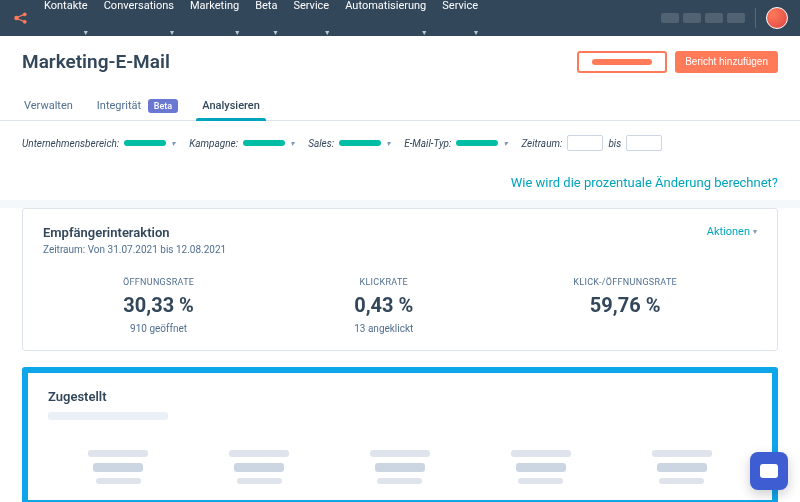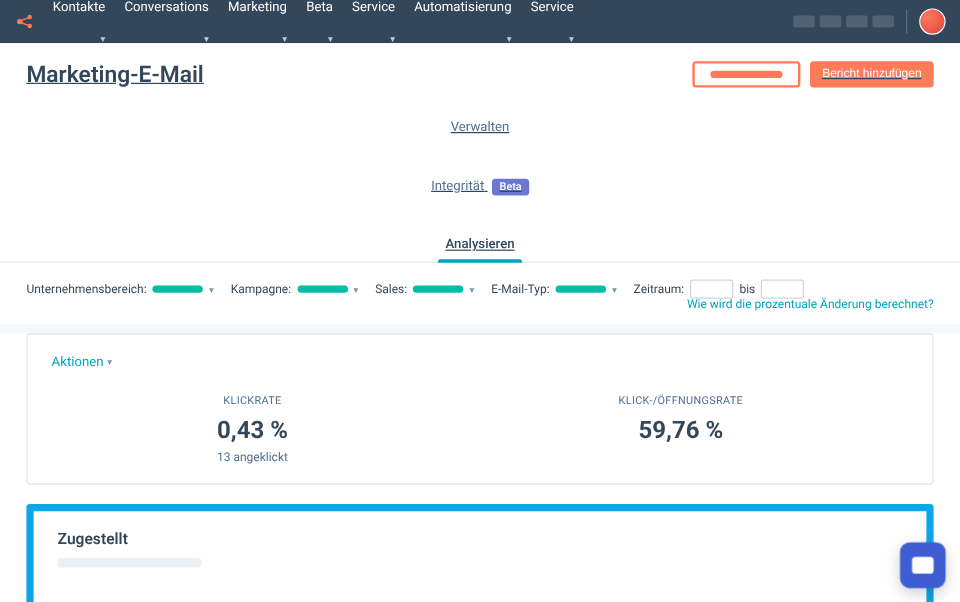--- a/index.html
+++ b/index.html
@@ -10,44 +10,44 @@
   .logo { width: 18px; height: 18px; margin-right: 14px; }
   .nav-items { display: flex; gap: 16px; flex: 1; }
   .nav-item { font-size: 11px; display: flex; align-items: flex-end; gap: 16px; cursor: pointer; flex-direction: column; }
   .chev { font-size: 8px; opacity: 0.7; }
   .nav-right { display: flex; gap: 4px; align-items: center; }
   .nav-pill { width: 18px; height: 10px; background: rgba(255,255,255,0.15); border-radius: 2px; }
   .divider { width: 1px; height: 20px; background: rgba(255,255,255,0.2); margin: 0 6px; }
   .avatar { width: 22px; height: 22px; border-radius: 50%; background: radial-gradient(circle at 30% 30%, #ff7a59, #d44); border: 1px solid #fff; }
   
   
-  .header { background: #fff; padding: 14px 22px 0 22px; text-decoration: underline; }
+  .header { background: #fff; padding: 14px 22px 0 22px; }
   .header-row { display: flex; justify-content: space-between; align-items: center; }
   .page-title { font-size: 19px; font-weight: 600; color: #33475b; }
   .header-actions { display: flex; gap: 8px; }
   .btn-outline { border: 2px solid #ff7a59; background:#fff; height: 22px; width: 90px; border-radius: 3px; display:flex; align-items:center; justify-content:center; }
   .btn-outline-inner { width: 60px; height: 6px; background:#ff7a59; border-radius:3px; }
   .btn-primary { background: #ff7a59; color: #fff; font-size: 10px; font-weight: 500; padding: 5px 10px; border-radius: 3px; border:none; cursor:pointer; }
   
   
-  .tabs { display: flex; gap: 20px; margin-top: 18px; align-items:center;flex-direction:column; }
+  .tabs { display: flex; gap: 20px; margin-top: 18px; align-items:center; }
   .tab { font-size: 11px; color: #516f90; padding: 8px 2px; cursor: pointer; position:relative; }
   .tab.active { color: #33475b; font-weight:500; }
   .tab.active::after { content:""; position:absolute; left:-4px; right:-4px; bottom:-1px; height:3px; background:#00a4bd; border-radius:2px 2px 0 0;}
   .badge-beta { background:#6a78d1; color:#fff; font-size:9px; padding:2px 6px; border-radius:3px; margin-left:4px; font-weight:500;}
   .tab-border { height:1px; background:#dfe3eb; margin: 0 -22px; }
   
   
   .filters-wrap { background:#fff; padding: 14px 22px 10px 22px; }
-  .filters { display:flex; gap: 14px; align-items:center; flex-wrap:wrap; font-size:10px; color:#33475b;}
+  .filters { display:flex; gap: 14px; align-items:center; flex-wrap:wrap; font-size:10px; color:#33475b;font-style:italic;}
   .filter { display:flex; align-items:center; gap:5px;}
   .filter-bar { width: 42px; height:6px; background:#00bda5; border-radius:3px;}
   .filter-chev { color:#7c98b6; font-size:8px;}
   .date-input { width:36px; height:16px; border:1px solid #cbd6e2; border-radius:2px; background:#fff;}
-  .help-link { text-align:right; font-size:10px; color:#00a4bd; margin-top:0; cursor:pointer;}
+  .help-link { text-align:right; font-size:13px; color:#00a4bd; margin-top:24px; cursor:pointer;}
   
   
   .content { padding: 0 22px 20px 22px; background:#fff;}
   .card { border:1px solid #dfe3eb; border-radius:3px; padding:16px 20px; margin-top:8px; background:#fff;}
   .card-head { display:flex; justify-content:space-between; align-items:flex-start;}
   .card-title { font-size:13px; font-weight:600; color:#33475b;}
   .card-sub { font-size:10px; color:#516f90; margin-top:4px;}
   .actions-link { font-size:11px; color:#00a4bd; cursor:pointer; display:flex; align-items:center; gap:3px;}
   .stats { display:flex; justify-content:space-around; margin-top:22px; text-align:center;}
   .stat-label { font-size:9px; color:#516f90; letter-spacing:0.3px; text-transform:uppercase;}
@@ -166,26 +166,35 @@
       <span>bis</span>
       <div class="date-input"></div>
     </div>
   </div>
   <div class="help-link">Wie wird die prozentuale Änderung berechnet?</div>
 </div>
 
 <div class="content">
   <div class="card">
     <div class="card-head">
+      <div>
+        <div class="card-title">Empfängerinteraktion</div>
+        <div class="card-sub">Zeitraum: Von 31.07.2021 bis 12.08.2021</div>
+      </div>
       <div class="actions-link">
         <span>Aktionen</span>
         <span class="filter-chev">▾</span>
       </div>
     </div>
     <div class="stats">
+      <div class="stat">
+        <div class="stat-label">ÖFFNUNGSRATE</div>
+        <div class="stat-value">30,33 %</div>
+        <div class="stat-sub">910 geöffnet</div>
+      </div>
       <div class="stat">
         <div class="stat-label">KLICKRATE</div>
         <div class="stat-value">0,43 %</div>
         <div class="stat-sub">13 angeklickt</div>
       </div>
       <div class="stat">
         <div class="stat-label">KLICK-/ÖFFNUNGSRATE</div>
         <div class="stat-value">59,76 %</div>
         <div class="stat-sub"></div>
       </div>

